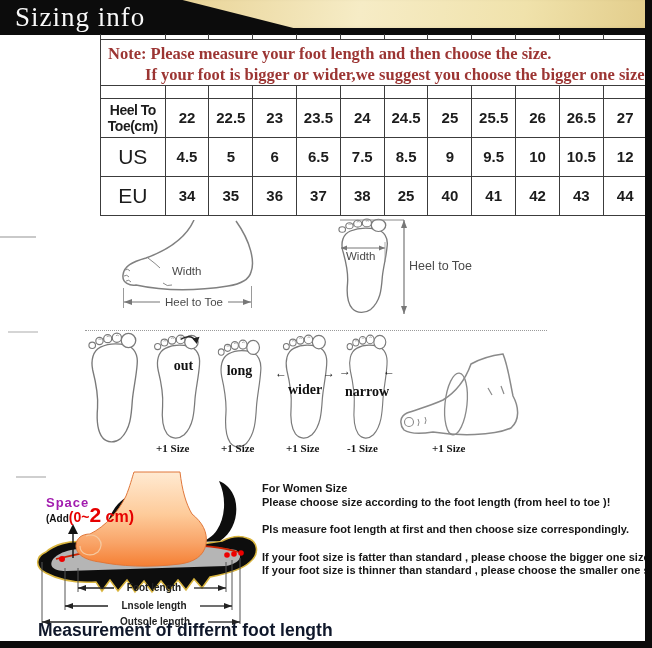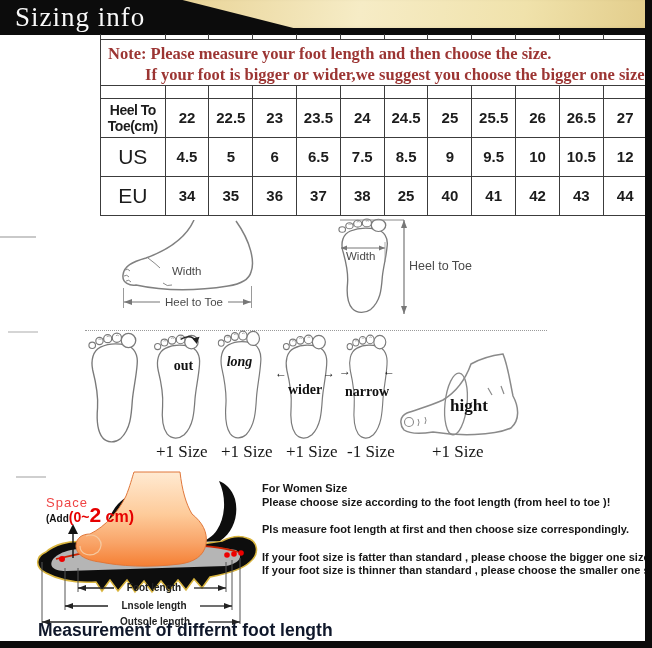--- a/index.html
+++ b/index.html
@@ -36,27 +36,27 @@
 
   
   .foot-types { position:absolute; left:0; top:326px; width:652px; height:140px; }
   .dotted-line { position:absolute; left:85px; top:4px; width:462px; border-top:1.5px dotted #9a9a9a; }
   .figure { position:absolute; }
   .figure svg { display:block; }
   .foot-label { position:absolute; width:100%; text-align:center;
     font-family:"Liberation Serif", serif; font-weight:bold; font-size:14px; color:#111; }
   .mini-arrow { position:absolute; font-size:12px; font-weight:bold; color:#111; line-height:10px; }
   .size-label { position:absolute; top:116px; font-family:"Liberation Serif", serif;
-    font-weight:normal; font-size:17px; color:#151515; white-space:nowrap; }
+    font-weight:bold; font-size:11px; color:#151515; white-space:nowrap; }
   .size-label.normal { top:104px; font-size:26px; font-style:italic; font-weight:600; }
 
   
   .bottom { position:absolute; left:0; top:466px; width:652px; height:175px; }
   .space-label { position:absolute; left:46px; top:30px; line-height:12px; white-space:nowrap; }
-  .space-label .w1 { font-weight:normal; font-size:13px; color:#ef4444; letter-spacing:1px; }
+  .space-label .w1 { font-weight:bold; font-size:13px; color:#a21caf; letter-spacing:1px; }
   .space-label .w2 { font-weight:bold; font-size:10px; color:#111; }
   .space-label .r1 { font-weight:bold; font-size:14px; color:#e60000; }
   .space-label .r2 { font-weight:bold; font-size:21px; color:#e60000; }
   .space-label .r3 { font-weight:bold; font-size:16px; color:#e60000; }
   .caption { position:absolute; left:38px; top:154px; font-size:17.5px; font-weight:bold; color:#0f172a; }
 
   .advice { position:absolute; left:262px; top:16px; width:385px; }
   .advice .group { margin-bottom:14px; }
   .advice .line { font-size:11px; font-weight:bold; color:#161616; line-height:13.5px; white-space:nowrap; }
   .arrow-text { font:bold 10px "Liberation Sans", sans-serif; fill:#222; }
@@ -225,21 +225,21 @@
 
     <div class="figure" style="left:150px; top:8px; width:54px; height:108px;">
       <svg width="54" height="108" viewBox="0 0 60 120" preserveAspectRatio="none">
         <use href="#foot-sole" width="60" height="120"></use>
         <path d="M34,6 Q46,-1 52,9" fill="none" stroke="#222" stroke-width="1.6"></path>
         <polygon points="52,11 55,3 47,5" fill="#222"></polygon>
       </svg>
       <span class="foot-label" style="top:24px; left:12%;">out</span>
     </div>
 
-    <div class="figure" style="left:214px; top:4px; width:51px; height:112px;font-style:italic;">
+    <div class="figure" style="left:214px; top:13px; width:51px; height:112px;">
       <svg width="51" height="112" viewBox="0 0 60 120" preserveAspectRatio="none">
           <use href="#foot-sole" width="60" height="120"></use>
         </svg>
       <span class="foot-label" style="top:24px;">long</span>
     </div>
 
     <div class="figure" style="left:279px; top:8px; width:52px; height:108px;">
       <svg width="52" height="108" viewBox="0 0 60 120" preserveAspectRatio="none">
           <use href="#foot-sole" width="60" height="120"></use>
         </svg>
@@ -260,21 +260,20 @@
     <div class="figure" style="left:398px; top:26px; width:130px; height:92px;">
       <svg width="130" height="92" viewBox="0 0 130 92">
         <path d="M6,78 C1,72 2,64 9,61 C20,57 32,54 45,48 C58,40 68,26 73,12
                  C80,8 90,4 105,2 C110,14 112,30 115,44 C121,55 122,68 113,76
                  C95,84 60,84 35,80 C22,82 12,82 6,78 Z" fill="#fff" stroke="#8a8a8a" stroke-width="1.5"></path>
         <circle cx="11" cy="70" r="4.5" fill="#fff" stroke="#8a8a8a" stroke-width="1.1"></circle>
         <path d="M20,74 q2,-4 0,-7 M27,72 q2,-4 0,-7" fill="none" stroke="#8a8a8a" stroke-width="1"></path>
         <path d="M90,36 l4,7 M103,34 l3,8" fill="none" stroke="#8a8a8a" stroke-width="1.2"></path>
         <ellipse cx="58" cy="52" rx="11" ry="31" transform="rotate(6 58 52)" fill="none" stroke="#8a8a8a" stroke-width="1.3"></ellipse>
       </svg>
-      <span class="foot-label" style="top:44px; left:6px; font-size:17px;">hight</span>
     </div>
 
     <span class="size-label" style="left:156px;">+1 Size</span>
     <span class="size-label" style="left:221px;">+1 Size</span>
     <span class="size-label" style="left:286px;">+1 Size</span>
     <span class="size-label" style="left:347px;">-1 Size</span>
     <span class="size-label" style="left:432px;">+1 Size</span>
   </div>
 
   <div class="bottom">

